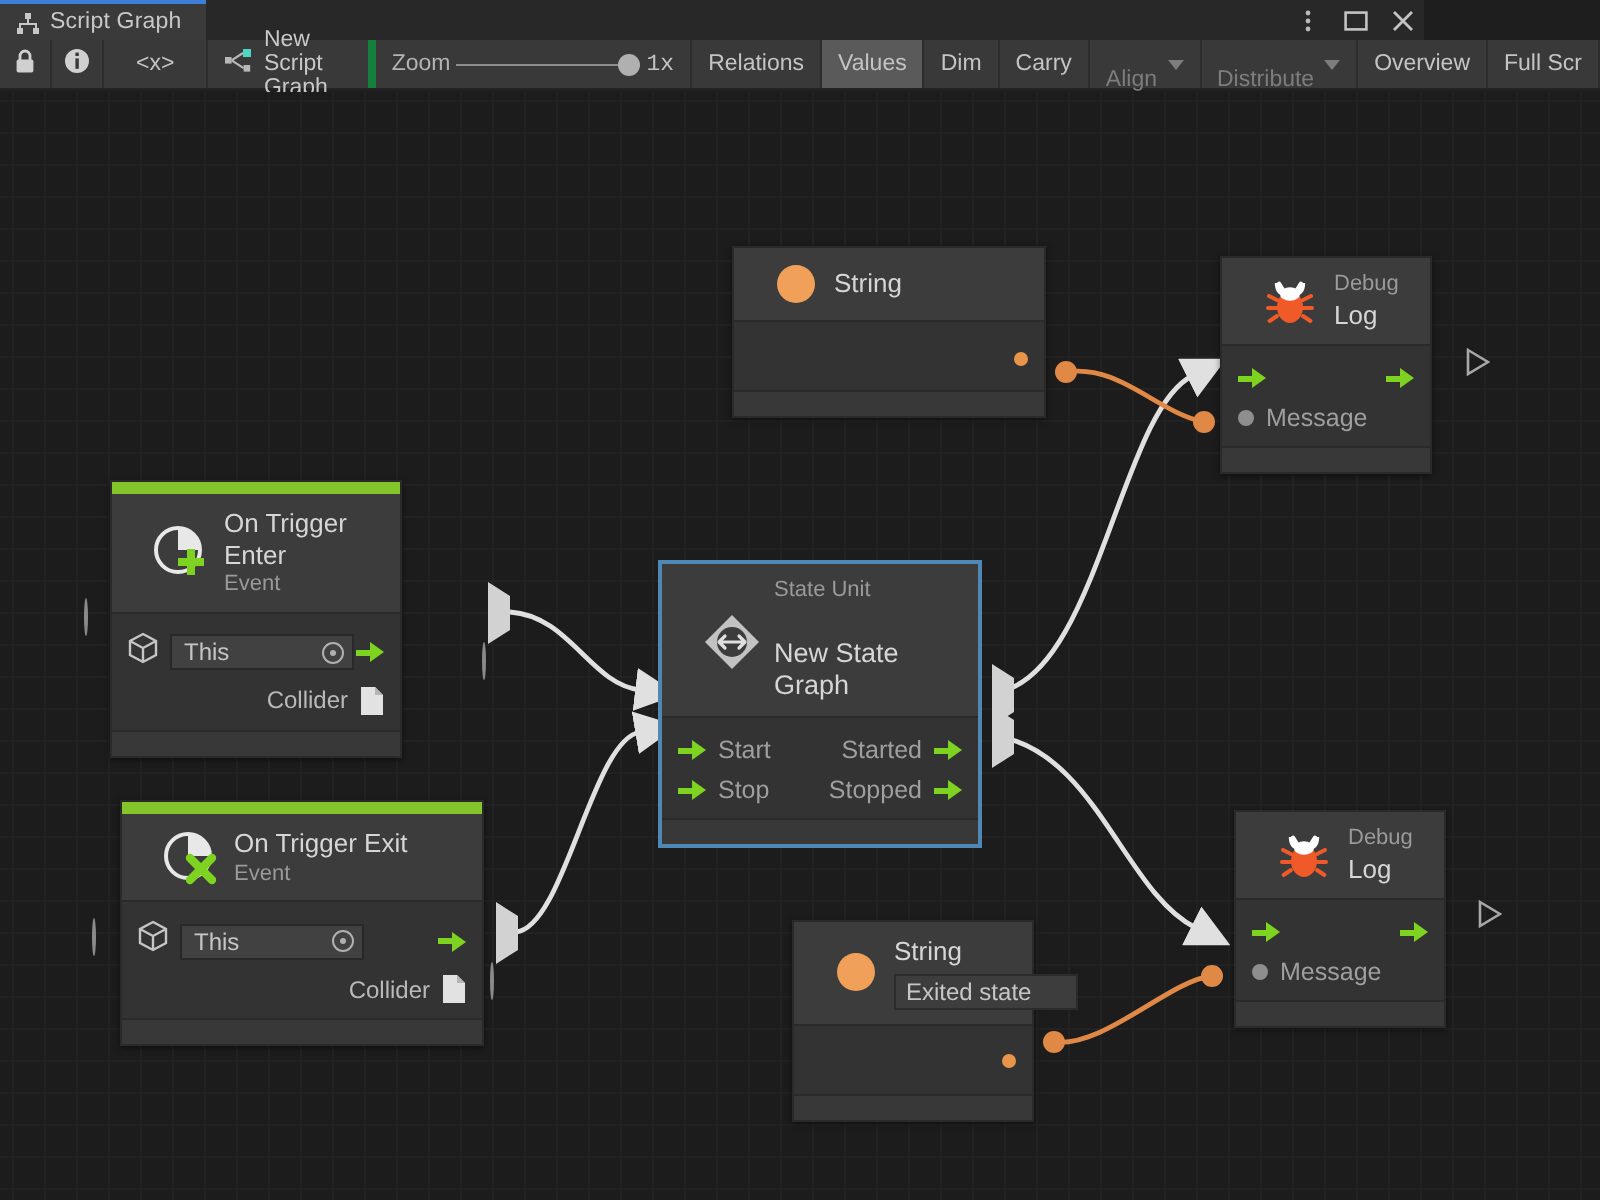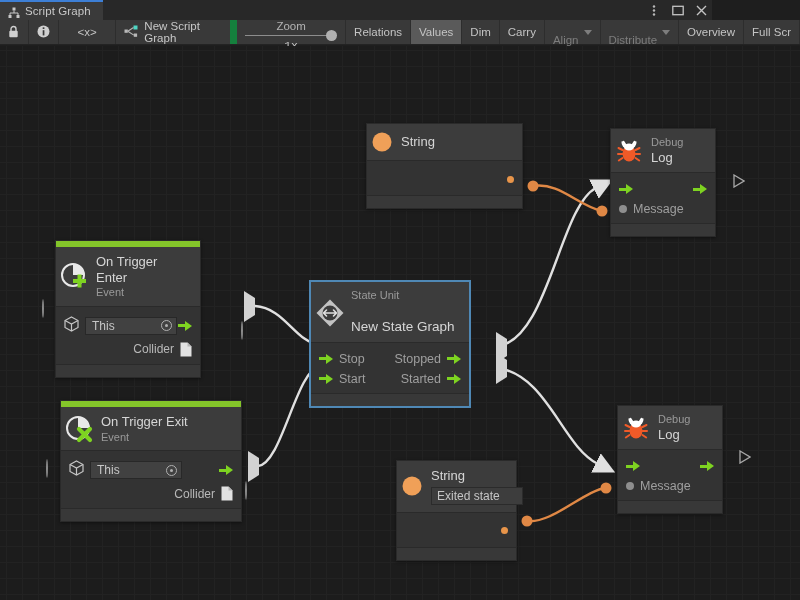--- a/index.html
+++ b/index.html
@@ -45,27 +45,27 @@
   .tb-btn {
     display: flex; align-items: center; justify-content: center;
     border-right: 1px solid #2d2d2d;
     padding: 0 9px;
     min-width: 26px;
   }
   .tb-btn.wide { padding: 0 20px; }
   .tb-group {
     display: flex; align-items: center; gap: 6px;
     padding: 0 10px 0 8px;
-    border-right: 7px solid #15803d;
+    border-right: 4px solid #15803d;
   }
   .tb-text { color: #c4c4c4; font-size: 11.5px; white-space: nowrap; }
   .tb-text.dim { color: #7d7d7d; margin-top: 15px; }
   .graph-name { color: #c8c8c8; font-size: 11.5px; }
 
-  .zoom-wrap { display: flex; align-items: center; gap: 3px; padding: 0 8px; border-right: 1px solid #2d2d2d; flex-direction: column; }
+  .zoom-wrap { display: flex; align-items: center; gap: 3px; padding: 0 8px; border-right: 1px solid #2d2d2d; }
   .zoom-label { color: #b4b4b4; font-size: 11.5px; }
   .slider { position: relative; width: 92px; height: 12px; display: flex; align-items: center; }
   .slider-track { width: 100%; height: 1px; background: #8d8d8d; }
   .slider-knob {
     position: absolute; right: 0; width: 11px; height: 11px;
     border-radius: 50%; background: #b0b0b0;
   }
   .zoom-val { color: #c4c4c4; font-size: 11.5px; font-family: Liberation Mono, monospace; }
 
   .tb-item {
@@ -103,21 +103,21 @@
     background: #383838;
     border: 1px solid #2a2a2a;
     box-shadow: 0 1px 3px rgba(0,0,0,.45);
   }
   .node.selected { border: 1px solid #4f88b5; box-shadow: 0 0 0 1px #4f88b5; }
 
   .accent-bar { height: 6px; background: #84c52a; }
 
   .node-head {
     display: flex; align-items: center; gap: 8px;
-    padding: 7px 10px 7px 4px;
+    padding: 7px 10px 7px 20px;
     background: #3c3c3c;
     border-bottom: 1px solid #2a2a2a;
   }
   .node-icon { width: 28px; height: 28px; flex: 0 0 28px; position: relative; }
   .node-icon.sm { width: 22px; height: 22px; flex: 0 0 22px; }
   .node-titles { display: flex; flex-direction: column; gap: 1px; min-width: 0; }
   .node-sub { font-size: 11px; color: #9a9a9a; line-height: 1.15; }
   .node-title { font-size: 13px; color: #d6d6d6; line-height: 1.2; }
   .node-title.big { font-size: 13.5px; margin-top: 16px; }
 
@@ -453,52 +453,52 @@
                 <path d="M0.5 0.5 H7.5 L11.5 4.5 V14.5 H0.5 Z" fill="#e2e2e2"></path>
                 <path d="M7.5 0.5 V4.5 H11.5" fill="#b5b5b5"></path>
               </svg>
             </span>
           </span>
         </div>
       </div>
       <div class="node-foot"></div>
     </div>
 
-    <div class="node selected" style="left:310px; top:235px; width:160px;">
+    <div class="node selected" style="left:330px; top:235px; width:160px;">
       <div class="node-head">
         <span class="node-icon">
           <svg width="30" height="30" viewBox="0 0 30 30">
             <path d="M15 1.5 L28.5 15 L15 28.5 L1.5 15 Z" fill="#c2c2c2"></path>
             <circle cx="15" cy="15" r="7.5" fill="#3c3c3c"></circle>
             <path d="M9 15 H21 M11.5 12 L8.5 15 L11.5 18 M18.5 12 L21.5 15 L18.5 18" stroke="#e0e0e0" stroke-width="1.6" fill="none" stroke-linecap="round" stroke-linejoin="round"></path>
           </svg>
         </span>
         <span class="node-titles">
           <span class="node-sub">State Unit</span>
           <span class="node-title big">New State Graph</span>
         </span>
       </div>
       <div class="node-body">
         <div class="row">
           <span class="left">
             <span class="arrow-green"></span>
+            <span class="port-label dim">Start</span>
+          </span>
+          <span class="right">
+            <span class="port-label dim">Started</span>
+            <span class="arrow-green"></span>
+          </span>
+        </div>
+        <div class="row">
+          <span class="left">
+            <span class="arrow-green"></span>
             <span class="port-label dim">Stop</span>
           </span>
           <span class="right">
             <span class="port-label dim">Stopped</span>
-            <span class="arrow-green"></span>
-          </span>
-        </div>
-        <div class="row">
-          <span class="left">
-            <span class="arrow-green"></span>
-            <span class="port-label dim">Start</span>
-          </span>
-          <span class="right">
-            <span class="port-label dim">Started</span>
             <span class="arrow-green"></span>
           </span>
         </div>
       </div>
       <div class="node-foot"></div>
     </div>
 
     <div class="node" style="left:60px; top:354px; width:182px;">
       <div class="accent-bar"></div>
       <div class="node-head">

